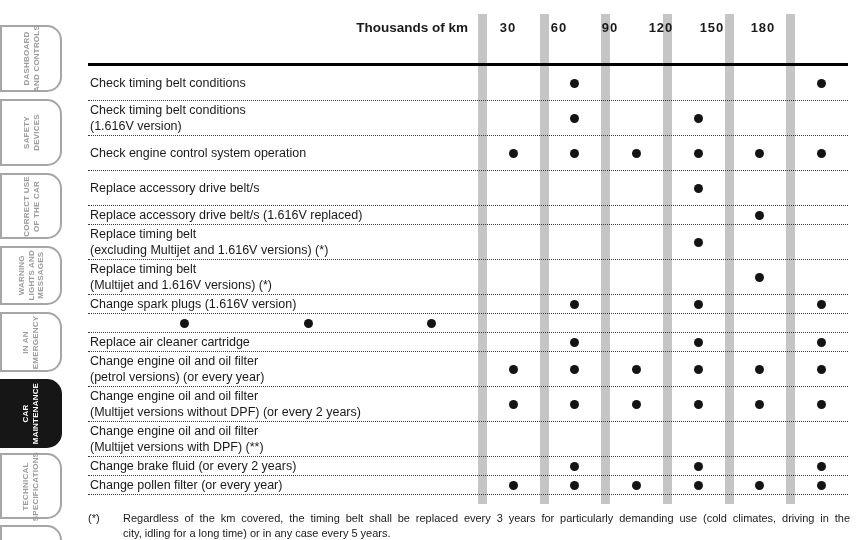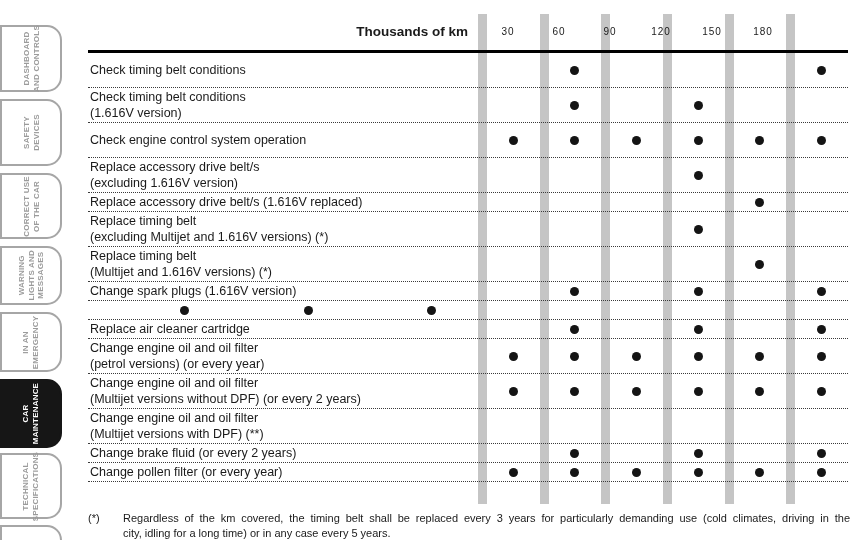--- a/index.html
+++ b/index.html
@@ -19,30 +19,30 @@
   .tab-text {
     transform:rotate(-90deg); white-space:nowrap; text-align:center;
     font-weight:bold; font-size:8px; line-height:9.5px; letter-spacing:0.2px;
     color:#9b9b9b;
   }
   .tab.active .tab-text { color:#ffffff; }
   
   .mtable { position:absolute; left:88px; top:20px; width:760px; }
   .colbar { position:absolute; width:9px; top:-6px; height:490px; background:#c5c5c5; z-index:0; }
   .thead {
-    position:relative; z-index:1; display:flex; align-items:center;
-    height:22px; padding-bottom:8px; border-bottom:3px solid #000000;
+    position:relative; z-index:1; display:flex; align-items:flex-start;
+    height:22px; padding-bottom:21px; border-bottom:3px solid #000000;
   }
   .header-label {
     width:390px; box-sizing:border-box; text-align:right; padding-right:10px;
     font-weight:bold; font-size:13.5px;
   }
   .colhead {
     width:51px; box-sizing:border-box; padding-left:9px; text-align:center;
-    font-weight:normal; font-size:10px; letter-spacing:1px;
+    font-weight:bold; font-size:13px; letter-spacing:1px;
   }
   .rows { position:relative; z-index:1; }
   .row { display:flex; align-items:center; box-sizing:border-box; border-bottom:1px dotted #3a3a3a; }
   .row.h2 { height:35px; }
   .row.h1 { height:19px; }
   .row-label { width:390px; box-sizing:border-box; padding-left:2px; font-size:12.5px; line-height:16.5px; }
   .cell {
     width:61.66px; box-sizing:border-box; padding-left:9px; align-self:stretch;
     display:flex; align-items:center; justify-content:center;
   }
@@ -179,21 +179,20 @@
           <div class="cell">
             <span class="dot"></span>
           </div>
           <div class="cell">
             <span class="dot"></span>
           </div>
         </div>
         <div class="row h2">
           <div class="row-label">
             <div>Replace accessory drive belt/s</div>
-            <div>(excluding 1.616V version)</div>
           </div>
           <div class="cell"></div>
           <div class="cell"></div>
           <div class="cell"></div>
           <div class="cell">
             <span class="dot"></span>
           </div>
           <div class="cell"></div>
           <div class="cell"></div>
         </div>

